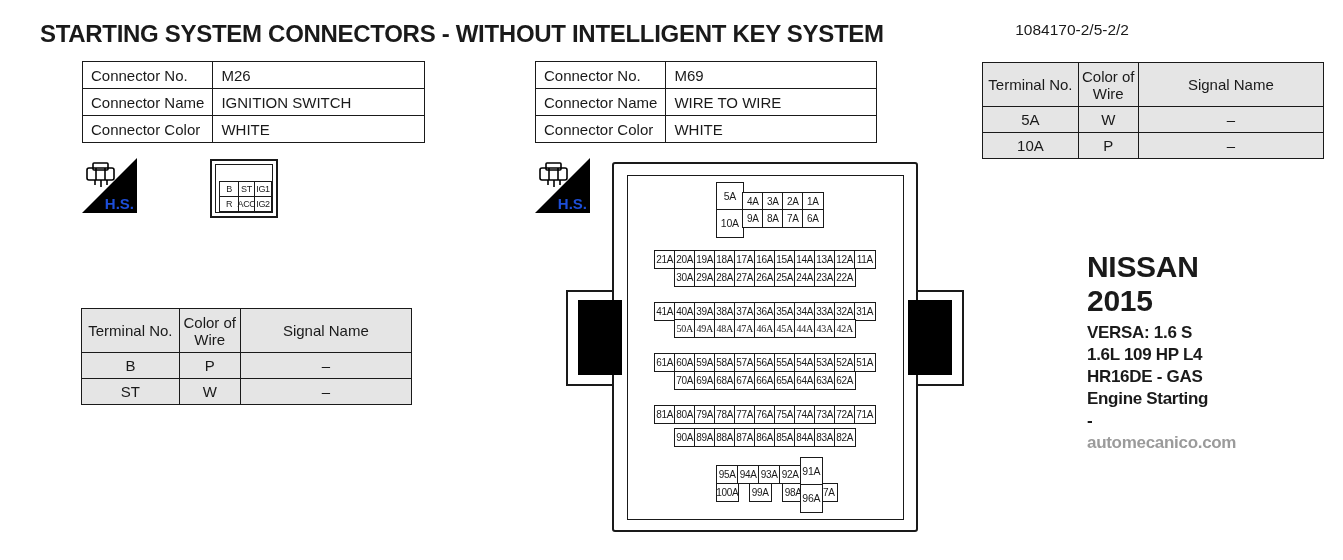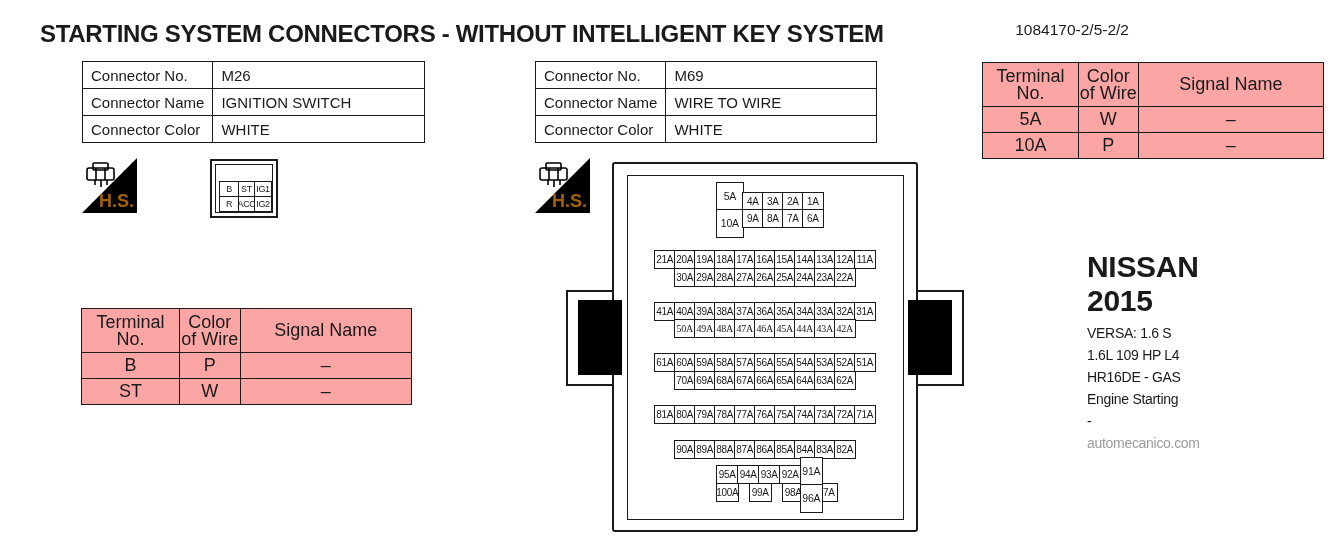--- a/index.html
+++ b/index.html
@@ -10,30 +10,30 @@
 
   
   .page-title { left: 40px; top: 20px; font-size: 24px; font-weight: 700; letter-spacing: -0.3px; white-space: nowrap; }
   .doc-number { right: 17px; top: 21px; font-size: 15.5px; }
 
   
   table.info-table { border-collapse: collapse; font-size: 15px; background: #fff; }
   table.info-table td { border: 1.6px solid #1a1a1a; height: 27px; padding: 0 8px; white-space: nowrap; }
 
   
-  table.term-table { border-collapse: collapse; font-size: 18px; background: #fca5a5; text-align: center; }
+  table.term-table { border-collapse: collapse; font-size: 15px; background: #e5e5e5; text-align: center; }
   table.term-table td { border: 1.6px solid #1a1a1a; }
   table.term-table .hdr td { height: 44px; line-height: 17px; }
   table.term-table .drow td { height: 26px; }
 
   
   .hs-badge { width: 55px; height: 55px; background: #fff; }
   .hs-tri { position: absolute; inset: 0; background: #000;
             clip-path: polygon(100% 0, 100% 100%, 0 100%); }
-  .hs-label { position: absolute; right: 3px; bottom: 1px; color: #a16207; font-weight: 700; font-size: 18px; }
+  .hs-label { position: absolute; right: 3px; bottom: 1px; color: #1d4ed8; font-weight: 700; font-size: 15px; }
   .hs-icon { position: absolute; left: 2px; top: 2px; }
 
   
   .ign-box { width: 68px; height: 59px; border: 2px solid #1a1a1a; background: #fff; }
   .ign-inner { position: absolute; left: 3px; top: 3px; right: 3px; bottom: 3px; border: 1.2px solid #1a1a1a; }
   .ign-grid { position: absolute; right: 0; bottom: 0; }
   .ign-row { display: flex; }
   .ign-row + .ign-row { margin-top: -1px; }
   .ign-cell { border: 1px solid #1a1a1a; height: 16px; display: flex; align-items: center; justify-content: center;
               font-size: 9px; letter-spacing: -0.3px; background: #fff; white-space: nowrap; }
@@ -60,21 +60,21 @@
               font-size: 10px; letter-spacing: -0.3px; white-space: nowrap; }
   .pin-cell + .pin-cell { margin-left: -1.5px; }
   .side-col { position: absolute; display: flex; flex-direction: column; }
   .side-col .pin-cell { width: 27.5px; height: 28.5px; font-size: 10.5px; }
   .side-col .pin-cell + .pin-cell { margin-left: 0; margin-top: -1.5px; }
   .bottom-grid .pin-cell { width: 22.5px; }
 
   
   .vehicle-info { left: 1087px; top: 250px; }
   .vi-make { font-size: 30px; font-weight: 700; letter-spacing: -0.3px; margin-bottom: 4px; }
-  .vi-line { font-size: 14px; font-weight: 400; line-height: 22px; letter-spacing: -0.3px; }
+  .vi-line { font-size: 17px; font-weight: 700; line-height: 22px; letter-spacing: -0.3px; }
   .vi-credit-text { color: #9b9b9b; }
 </style>
 </head>
 <body>
 
 <div id="canvas">
 
   <div class="abs page-title">STARTING SYSTEM CONNECTORS - WITHOUT INTELLIGENT KEY SYSTEM</div>
   <div class="abs doc-number">1084170-2/5-2/2</div>
 
@@ -312,21 +312,21 @@
         <div class="pin-cell">79A</div>
         <div class="pin-cell">78A</div>
         <div class="pin-cell">77A</div>
         <div class="pin-cell">76A</div>
         <div class="pin-cell">75A</div>
         <div class="pin-cell">74A</div>
         <div class="pin-cell">73A</div>
         <div class="pin-cell">72A</div>
         <div class="pin-cell">71A</div>
       </div>
-    <div class="pin-row" style="left:20px; top:35px;">
+    <div class="pin-row" style="left:20px; top:23px;">
         <div class="pin-cell">90A</div>
         <div class="pin-cell">89A</div>
         <div class="pin-cell">88A</div>
         <div class="pin-cell">87A</div>
         <div class="pin-cell">86A</div>
         <div class="pin-cell">85A</div>
         <div class="pin-cell">84A</div>
         <div class="pin-cell">83A</div>
         <div class="pin-cell">82A</div>
       </div>

